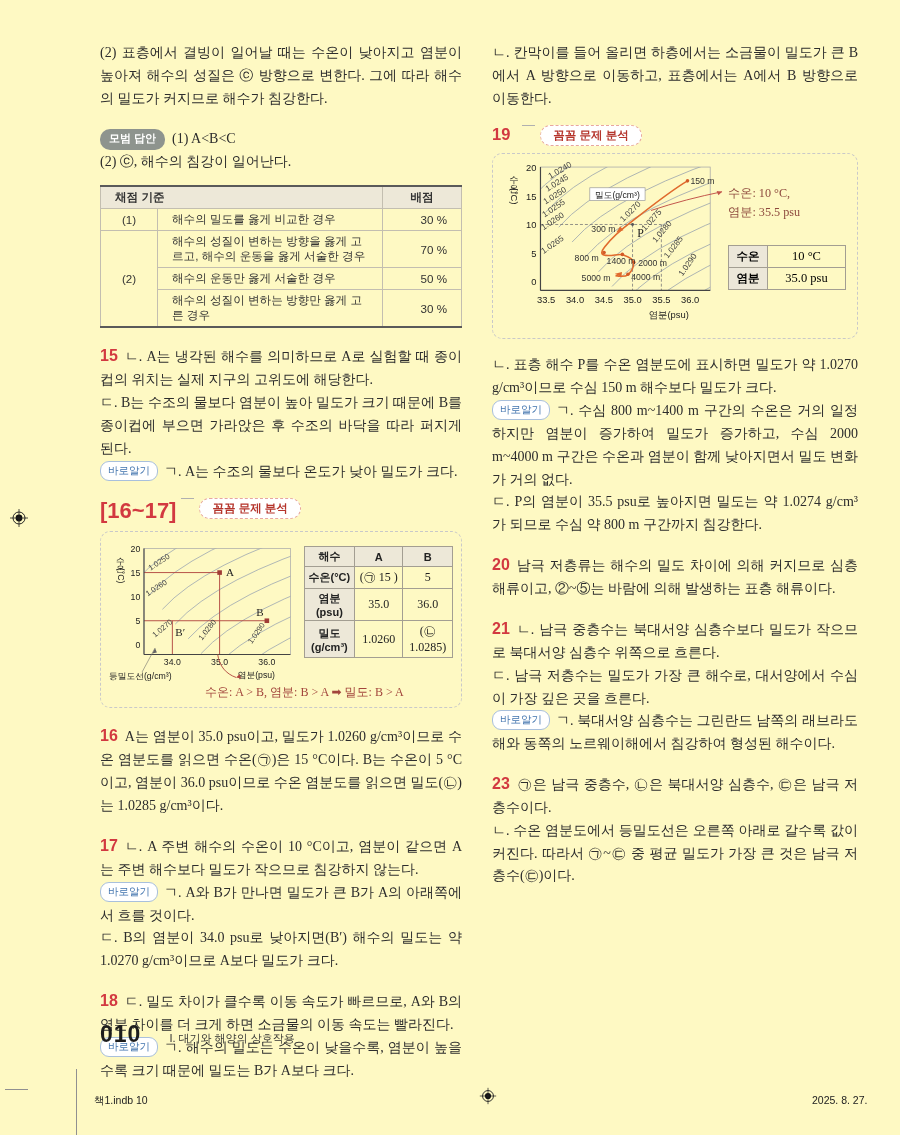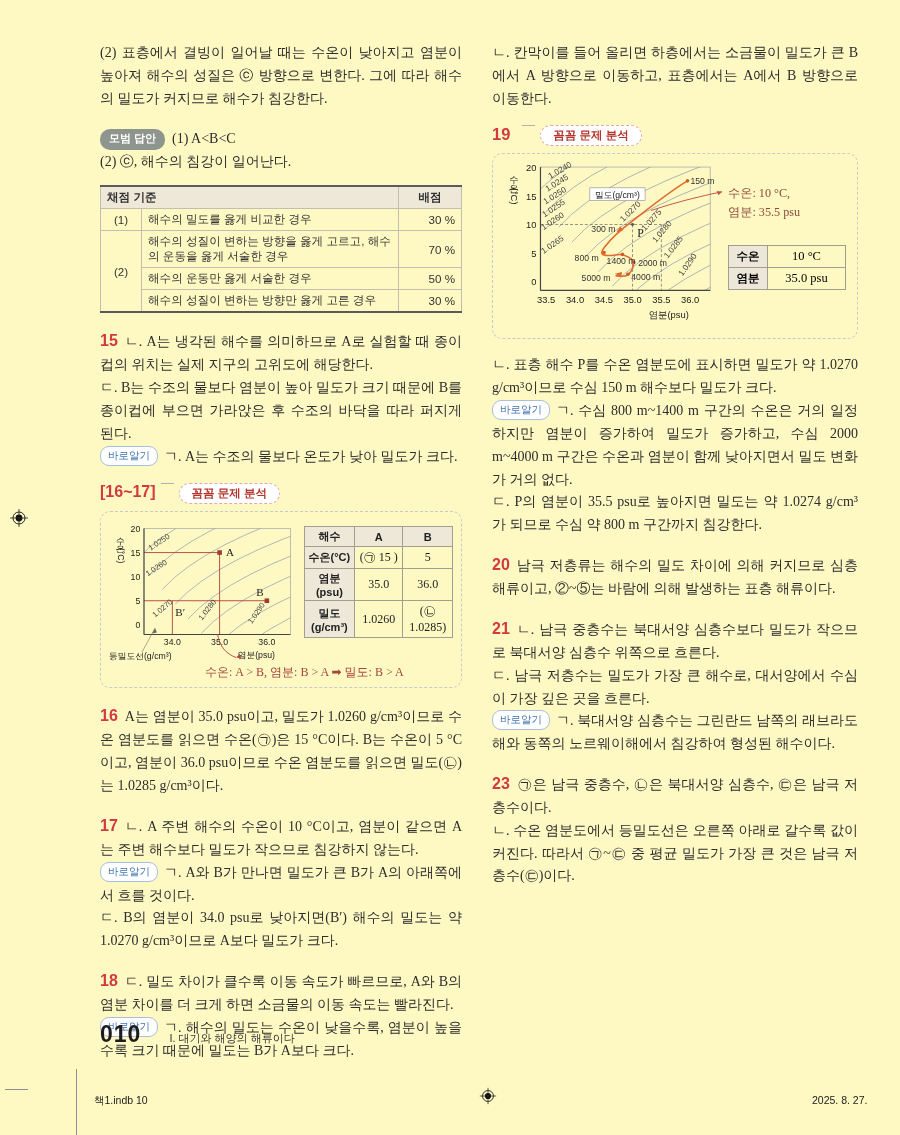--- a/index.html
+++ b/index.html
@@ -17,28 +17,28 @@
   .badge-model { display:inline-block; background:#8e948e; color:#fff;
     font-family:"Liberation Sans",sans-serif; font-size:11px; font-weight:700;
     border-radius:10px; padding:1px 9px 2px; margin-right:7px; transform:translateY(-1px); }
   .badge-baro { display:inline-block; border:1px solid #a9c0dc; color:#4274ae;
     font-family:"Liberation Sans",sans-serif; font-size:10.5px; border-radius:9px;
     padding:0 7px 1px; margin-right:6px; background:#fff; transform:translateY(-2px); }
 
   table.grading { width:100%; border-collapse:collapse; margin-top:11px;
     font-family:"Liberation Sans",sans-serif; font-size:11.6px; color:#333;
     border-top:2px solid #5a5a5a; border-bottom:2px solid #5a5a5a; }
-  table.grading th, table.grading td { border:1px solid #c3beb0; padding:3px 6px; }
+  table.grading th, table.grading td { border:1px solid #c3beb0; padding:3px 14px; }
   table.grading th { background:#ede8d8; font-weight:700; text-align:left; }
   table.grading th.score { text-align:center; width:50px; }
   table.grading td.no { width:28px; text-align:center; }
   table.grading td.score { text-align:right;border-radius:11px; }
 
   .box-head { display:flex; align-items:flex-start; margin-top:15px; }
-  .range-label { font-family:"Liberation Sans",sans-serif; font-weight:800; color:#d23940; font-size:16px; }
+  .range-label { font-family:"Liberation Sans",sans-serif; font-weight:800; color:#d23940; font-size:22px; }
   .hook { width:13px; height:0; border-top:1px solid #b0b0b0; margin:0 5px; }
   .badge-analysis { border:1.6px dashed #e7a79f; color:#b5352c; border-radius:13px;
     font-family:"Liberation Sans",sans-serif; font-weight:700; font-size:11.5px;
     padding:2px 12px; background:#fff; }
 
   .dashed-box { border:1.6px dashed #c9c9c9; border-radius:10px; margin-top:7px; padding:6px 8px 6px; }
   .flexrow { display:flex; align-items:flex-start; }
 
   table.t1617 { border-collapse:collapse; font-family:"Liberation Sans",sans-serif;
     font-size:11px; color:#222; margin-top:8px; margin-left:6px; }
@@ -393,21 +393,21 @@
 
 
     <div class="sect">
       <p class="body"><span class="secnum">23</span><span>㉠은 남극 중층수, ㉡은 북대서양 심층수, ㉢은 남극 저층수이다.</span></p>
       <p class="body"><span>ㄴ. 수온 염분도에서 등밀도선은 오른쪽 아래로 갈수록 값이 커진다. 따라서 ㉠~㉢ 중 평균 밀도가 가장 큰 것은 남극 저층수(㉢)이다.</span></p>
     </div>
   </div>
 
   <div class="pageno-row">
     <span class="pageno">010</span>
-    <span class="chapter">I. 대기와 해양의 해류이다</span>
+    <span class="chapter">I. 대기와 해양의 상호작용</span>
   </div>
 
   <div class="print-rule-v"></div>
   <div class="print-tick"></div>
   <span class="print-left">책1.indb   10</span>
   <svg class="regmark-center" width="20" height="20" viewBox="0 0 22 22">
     <circle cx="11" cy="11" r="6" fill="none" stroke="#222" stroke-width="1"></circle>
     <circle cx="11" cy="11" r="3.4" fill="#111"></circle>
     <line x1="11" y1="2" x2="11" y2="20" stroke="#222" stroke-width="0.8"></line>
     <line x1="2" y1="11" x2="20" y2="11" stroke="#222" stroke-width="0.8"></line>

